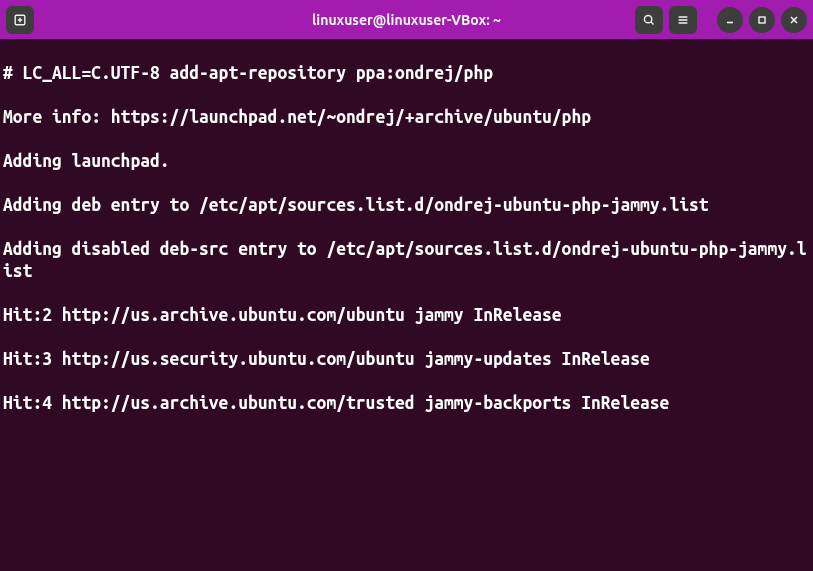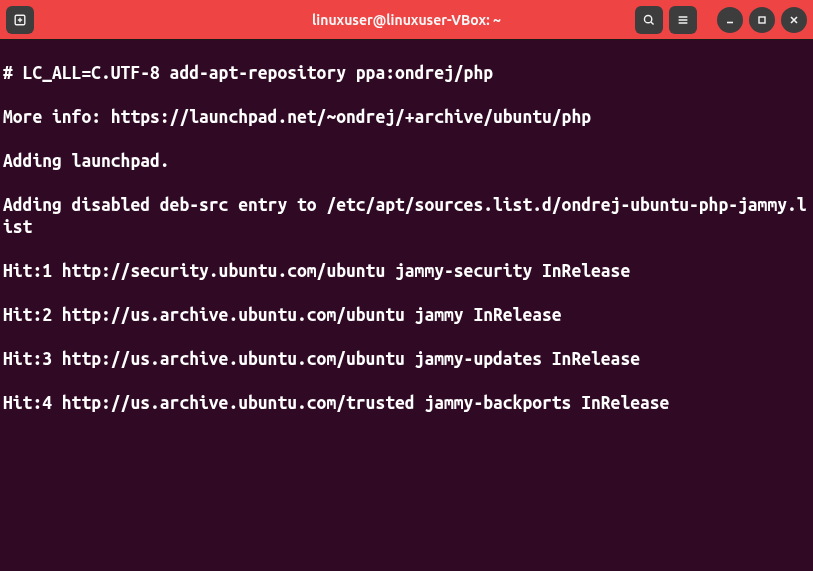--- a/index.html
+++ b/index.html
@@ -8,21 +8,21 @@
     width: 813px;
     height: 571px;
     background: #300a24;
     font-family: "Ubuntu Mono", "DejaVu Sans Mono", monospace;
     font-size: 17.5px;
     line-height: 22px;
     overflow: hidden;
   }
   .titlebar {
     height: 40px;
-    background: #ef4444;
+    background: #a21caf;
     border-bottom: 1px solid #1a1a1a;
     display: flex;
     align-items: center;
     padding: 0 6px;
     box-sizing: border-box;
     color: #f2f2f2;
     position: relative;
   }
   .tb-left, .tb-right {
     display: flex;
@@ -104,24 +104,24 @@
         <path d="M3 3l6 6M9 3l-6 6"></path>
       </svg>
     </div>
   </div>
 </div>
 
 <div class="terminal-body">
 <span class="line"># LC_ALL=C.UTF-8 add-apt-repository ppa:ondrej/php</span>
 <span class="line">More info: https://launchpad.net/~ondrej/+archive/ubuntu/php</span>
 <span class="line">Adding launchpad.</span>
+<span class="line">Adding deb entry to /etc/apt/sources.list.d/ondrej-ubuntu-php-jammy.list</span>
 <span class="line">Adding disabled deb-src entry to /etc/apt/sources.list.d/ondrej-ubuntu-php-jammy.list</span>
-<span class="line">Hit:1 http://security.ubuntu.com/ubuntu jammy-security InRelease</span>
 <span class="line">Hit:2 http://us.archive.ubuntu.com/ubuntu jammy InRelease</span>
-<span class="line">Hit:3 http://us.archive.ubuntu.com/ubuntu jammy-updates InRelease</span>
+<span class="line">Hit:3 http://us.security.ubuntu.com/ubuntu jammy-updates InRelease</span>
 <span class="line">Hit:4 http://us.archive.ubuntu.com/trusted jammy-backports InRelease</span>
 
 
 
 
 
 
 
 </div>
 

